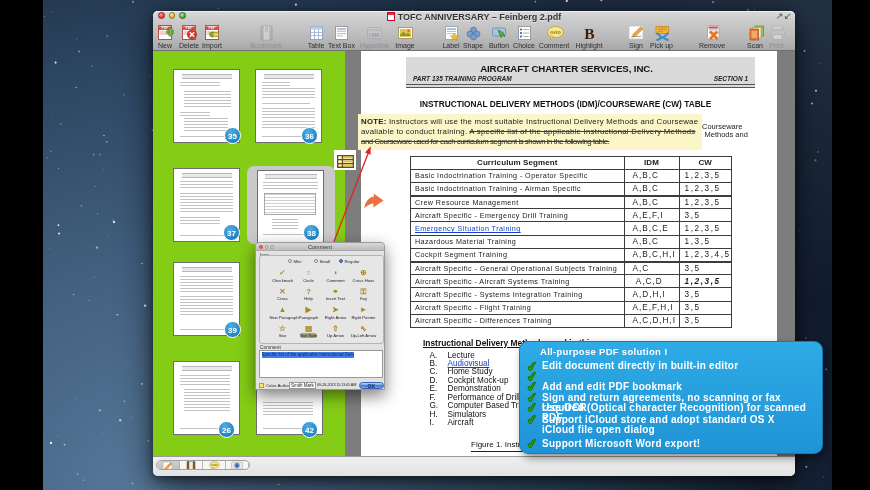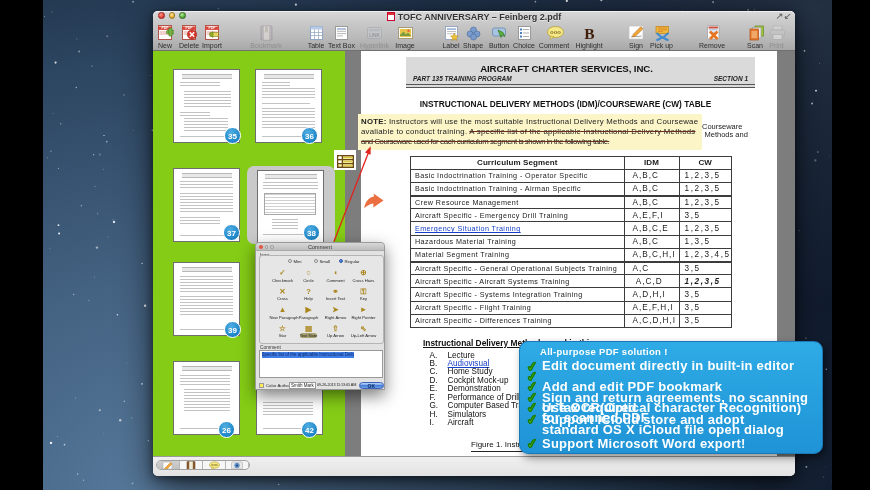--- a/index.html
+++ b/index.html
@@ -102,21 +102,21 @@
 #cbot { position:absolute; left:0; top:138px; width:100%; font-size:4.3px; color:#222; }
 #cswatch { position:absolute; left:3px; top:1.5px; width:5px; height:5px; background:#ffe95a; border:1px solid #999; }
 #cauthorbox { position:absolute; left:33px; top:0.5px; width:27px; height:7px; background:#fff; border:1px solid #999; font-size:4.5px; padding-left:1px; line-height:6.5px;}
 #cdate { position:absolute; left:61px; top:1.5px; font-size:3.8px; letter-spacing:-0.1px; }
 #cok { position:absolute; left:103px; top:0.5px; width:24.5px; height:7.5px; border-radius:4px; border:1px solid #3a62b8;
   background:linear-gradient(#bcd4f8,#6f9fe8 45%,#4a7fd8 50%,#6f9fe8); color:#10306a; font-size:5px; text-align:center; line-height:7.5px; font-weight:bold;}
 
 #bluebox { position:absolute; left:519px; top:341px; width:304px; height:113px; border-radius:9px;
   background:linear-gradient(#2fabe6, #1f93d6); border:1px solid #1a7ab8; box-shadow: 3px 4px 8px rgba(0,0,0,.45); }
 #bluebox .bt { position:absolute; left:20px; top:4px; font-size:9.5px; font-weight:bold; color:#fff; letter-spacing:.3px;}
-.bitem { position:absolute; left:22px; color:#fff; font-size:13px; font-weight:bold; letter-spacing:.25px; line-height:10.3px;}
+.bitem { position:absolute; left:22px; color:#fff; font-size:10px; font-weight:bold; letter-spacing:.25px; line-height:10.3px;}
 .bchk { position:absolute; left:4px; width:16px; text-align:center; color:#3db414; font-size:13px; font-weight:bold;
   -webkit-text-stroke:0.7px #1e7a04; transform:rotate(-10deg); }
 
 svg.ov { position:absolute; left:0; top:0; width:870px; height:490px; pointer-events:none; }
 </style></head>
 <body>
 <div id="screen">
   <div id="sky">
       <svg width="789" height="490">
         <circle cx="699.0" cy="400.6" r="1.16" fill="#fff" opacity="0.79"></circle>
@@ -698,21 +698,21 @@
                 <td><span class="lnk">Emergency Situation Training</span></td>
                 <td class="v">A,B,C,E</td>
                 <td class="v w">1,2,3,5</td>
               </tr>
           <tr>
                 <td>Hazardous Material Training</td>
                 <td class="v">A,B,C</td>
                 <td class="v w">1,3,5</td>
               </tr>
           <tr class="bb">
-                <td>Material Segment Training</td>
+                <td>Cockpit Segment Training</td>
                 <td class="v">A,B,C,H,I</td>
                 <td class="v w">1,2,3,4,5</td>
               </tr>
           <tr>
                 <td>Aircraft Specific - General Operational Subjects Training</td>
                 <td class="v">A,C</td>
                 <td class="v w">3,5</td>
               </tr>
           <tr>
                 <td>Aircraft Specific - Aircraft Systems Training</td>

